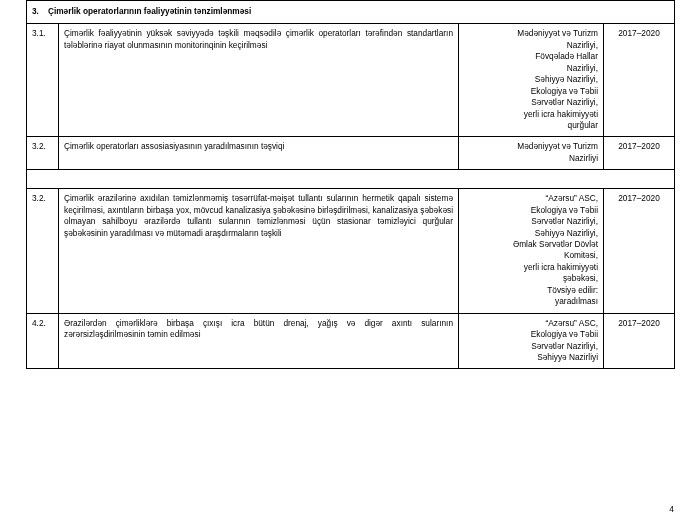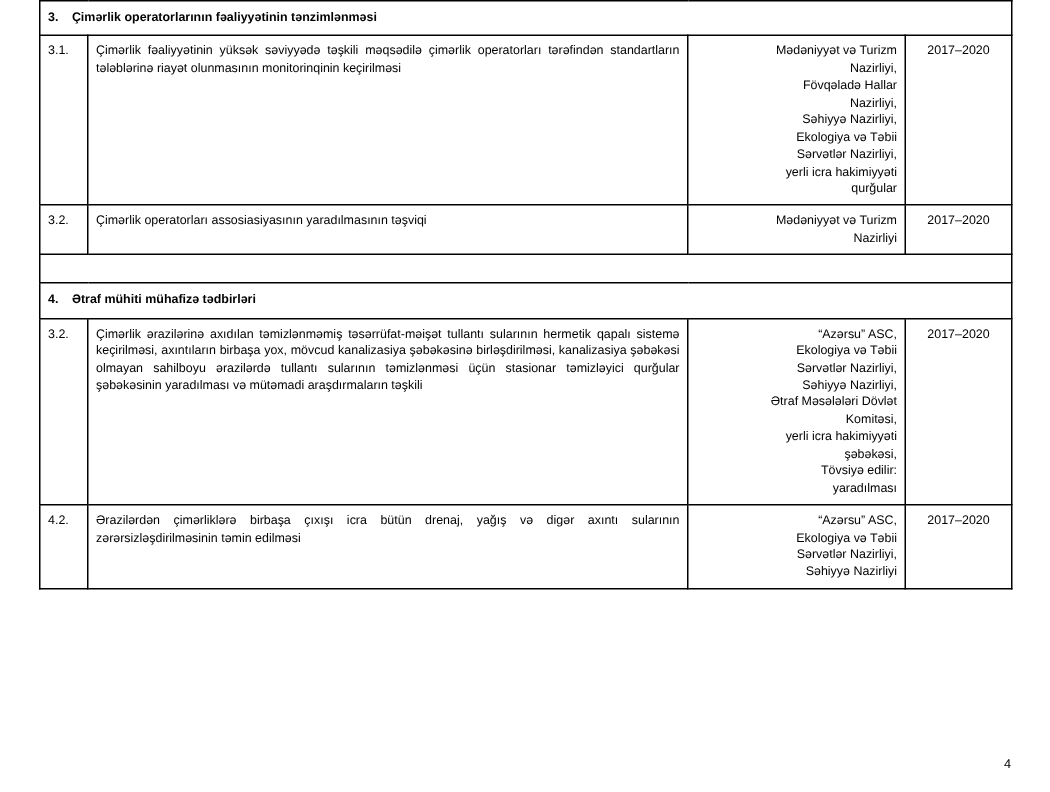--- a/index.html
+++ b/index.html
@@ -126,35 +126,30 @@
           <span class="org-line">Mədəniyyət və Turizm</span>
           <span class="org-line">Nazirliyi</span>
         </td>
         <td class="term-cell">2017–2020</td>
       </tr>
 
       <tr class="spacer-row">
         <td colspan="4"></td>
       </tr>
 
-      <tr class="section-row">
-        <td colspan="4">
-          <span class="section-num">4.</span><span class="section-title">Ətraf mühiti mühafizə tədbirləri</span>
-        </td>
-      </tr>
 
       <tr>
         <td class="num-cell">3.2.</td>
         <td class="text-cell">Çimərlik ərazilərinə axıdılan təmizlənməmiş təsərrüfat-məişət tullantı sularının hermetik qapalı sistemə keçirilməsi, axıntıların birbaşa yox, mövcud kanalizasiya şəbəkəsinə birləşdirilməsi, kanalizasiya şəbəkəsi olmayan sahilboyu ərazilərdə tullantı sularının təmizlənməsi üçün stasionar təmizləyici qurğular şəbəkəsinin yaradılması və mütəmadi araşdırmaların təşkili</td>
         <td class="org-cell">
           <span class="org-line">“Azərsu” ASC,</span>
           <span class="org-line">Ekologiya və Təbii</span>
           <span class="org-line">Sərvətlər Nazirliyi,</span>
           <span class="org-line">Səhiyyə Nazirliyi,</span>
-          <span class="org-line">Ətraf Məsələləri Dövlət</span>
+          <span class="org-line">Əmlak Sərvətlər Dövlət</span>
           <span class="org-line">Komitəsi,</span>
           <span class="org-line">yerli icra hakimiyyəti</span>
           <span class="org-line">şəbəkəsi,</span>
           <span class="org-line">Tövsiyə edilir:</span>
           <span class="org-line">yaradılması</span>
         </td>
         <td class="term-cell">2017–2020</td>
       </tr>
 
       <tr>

